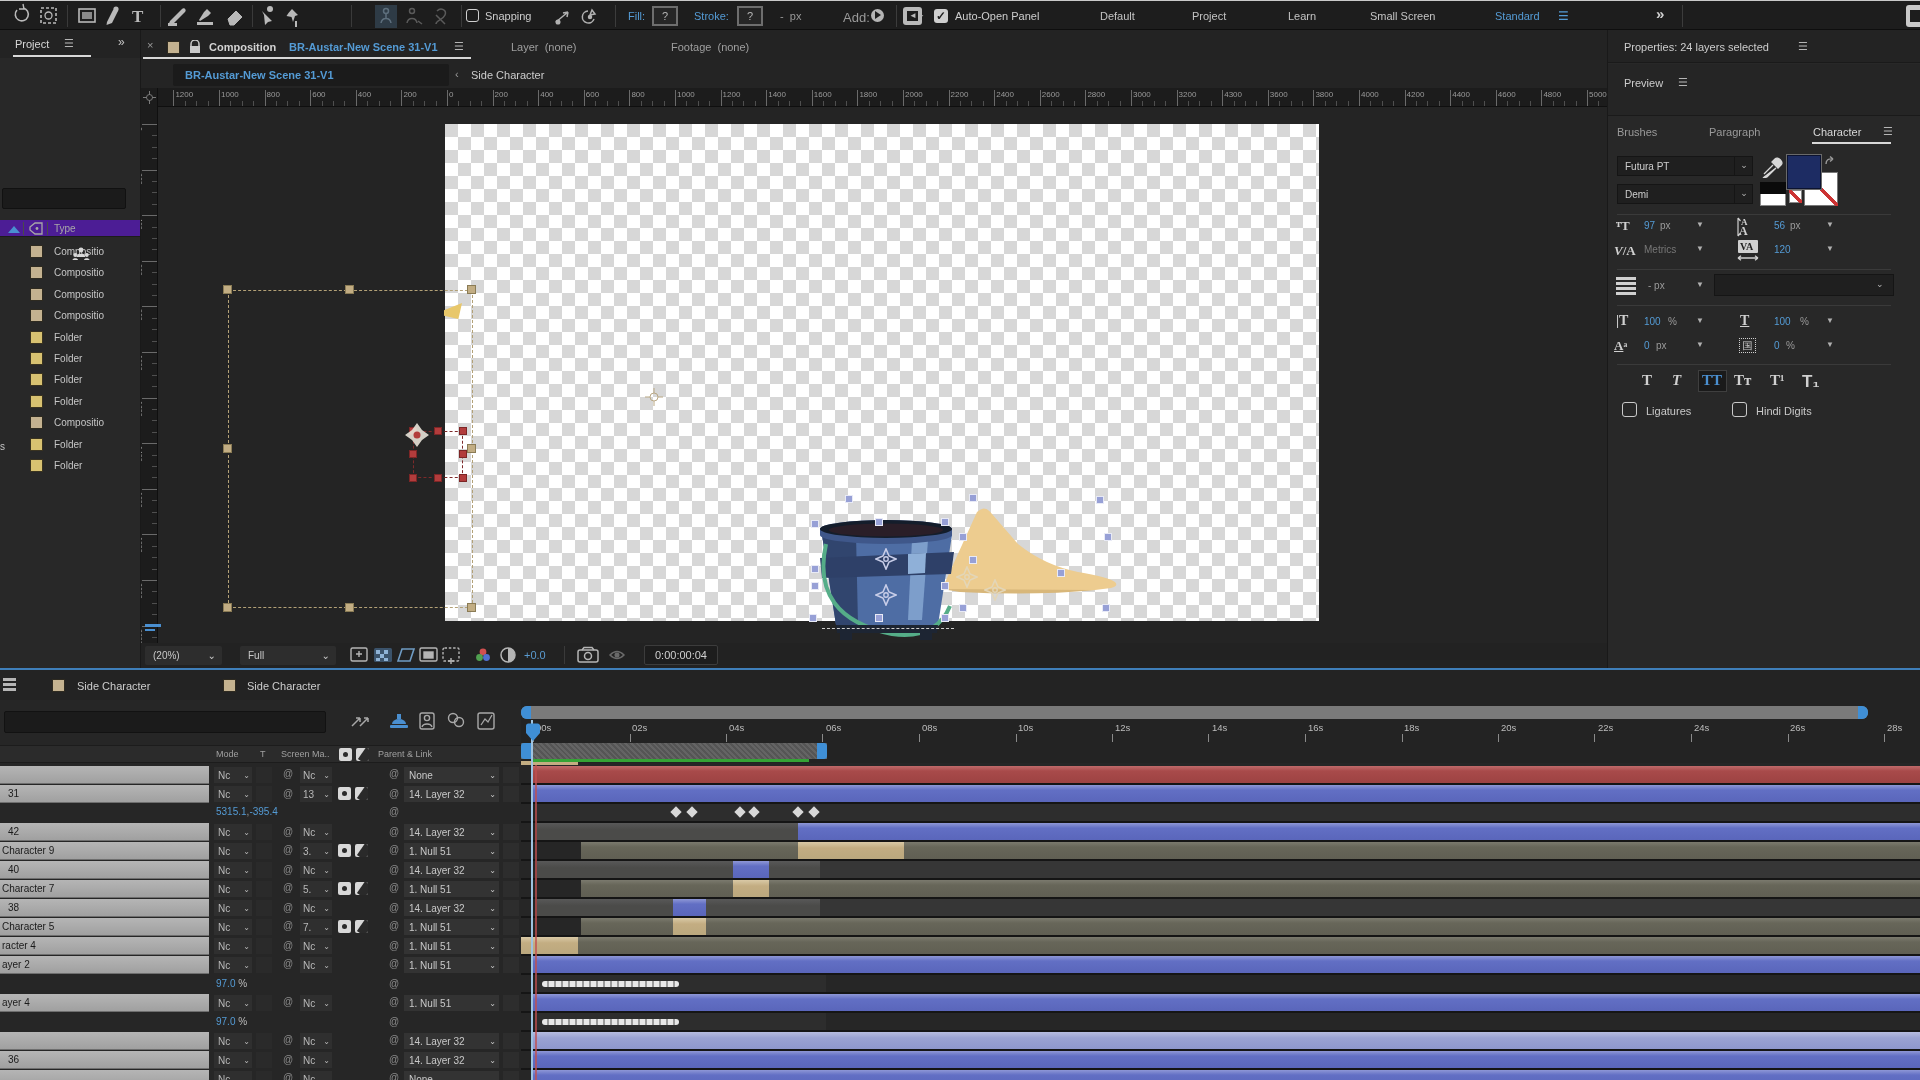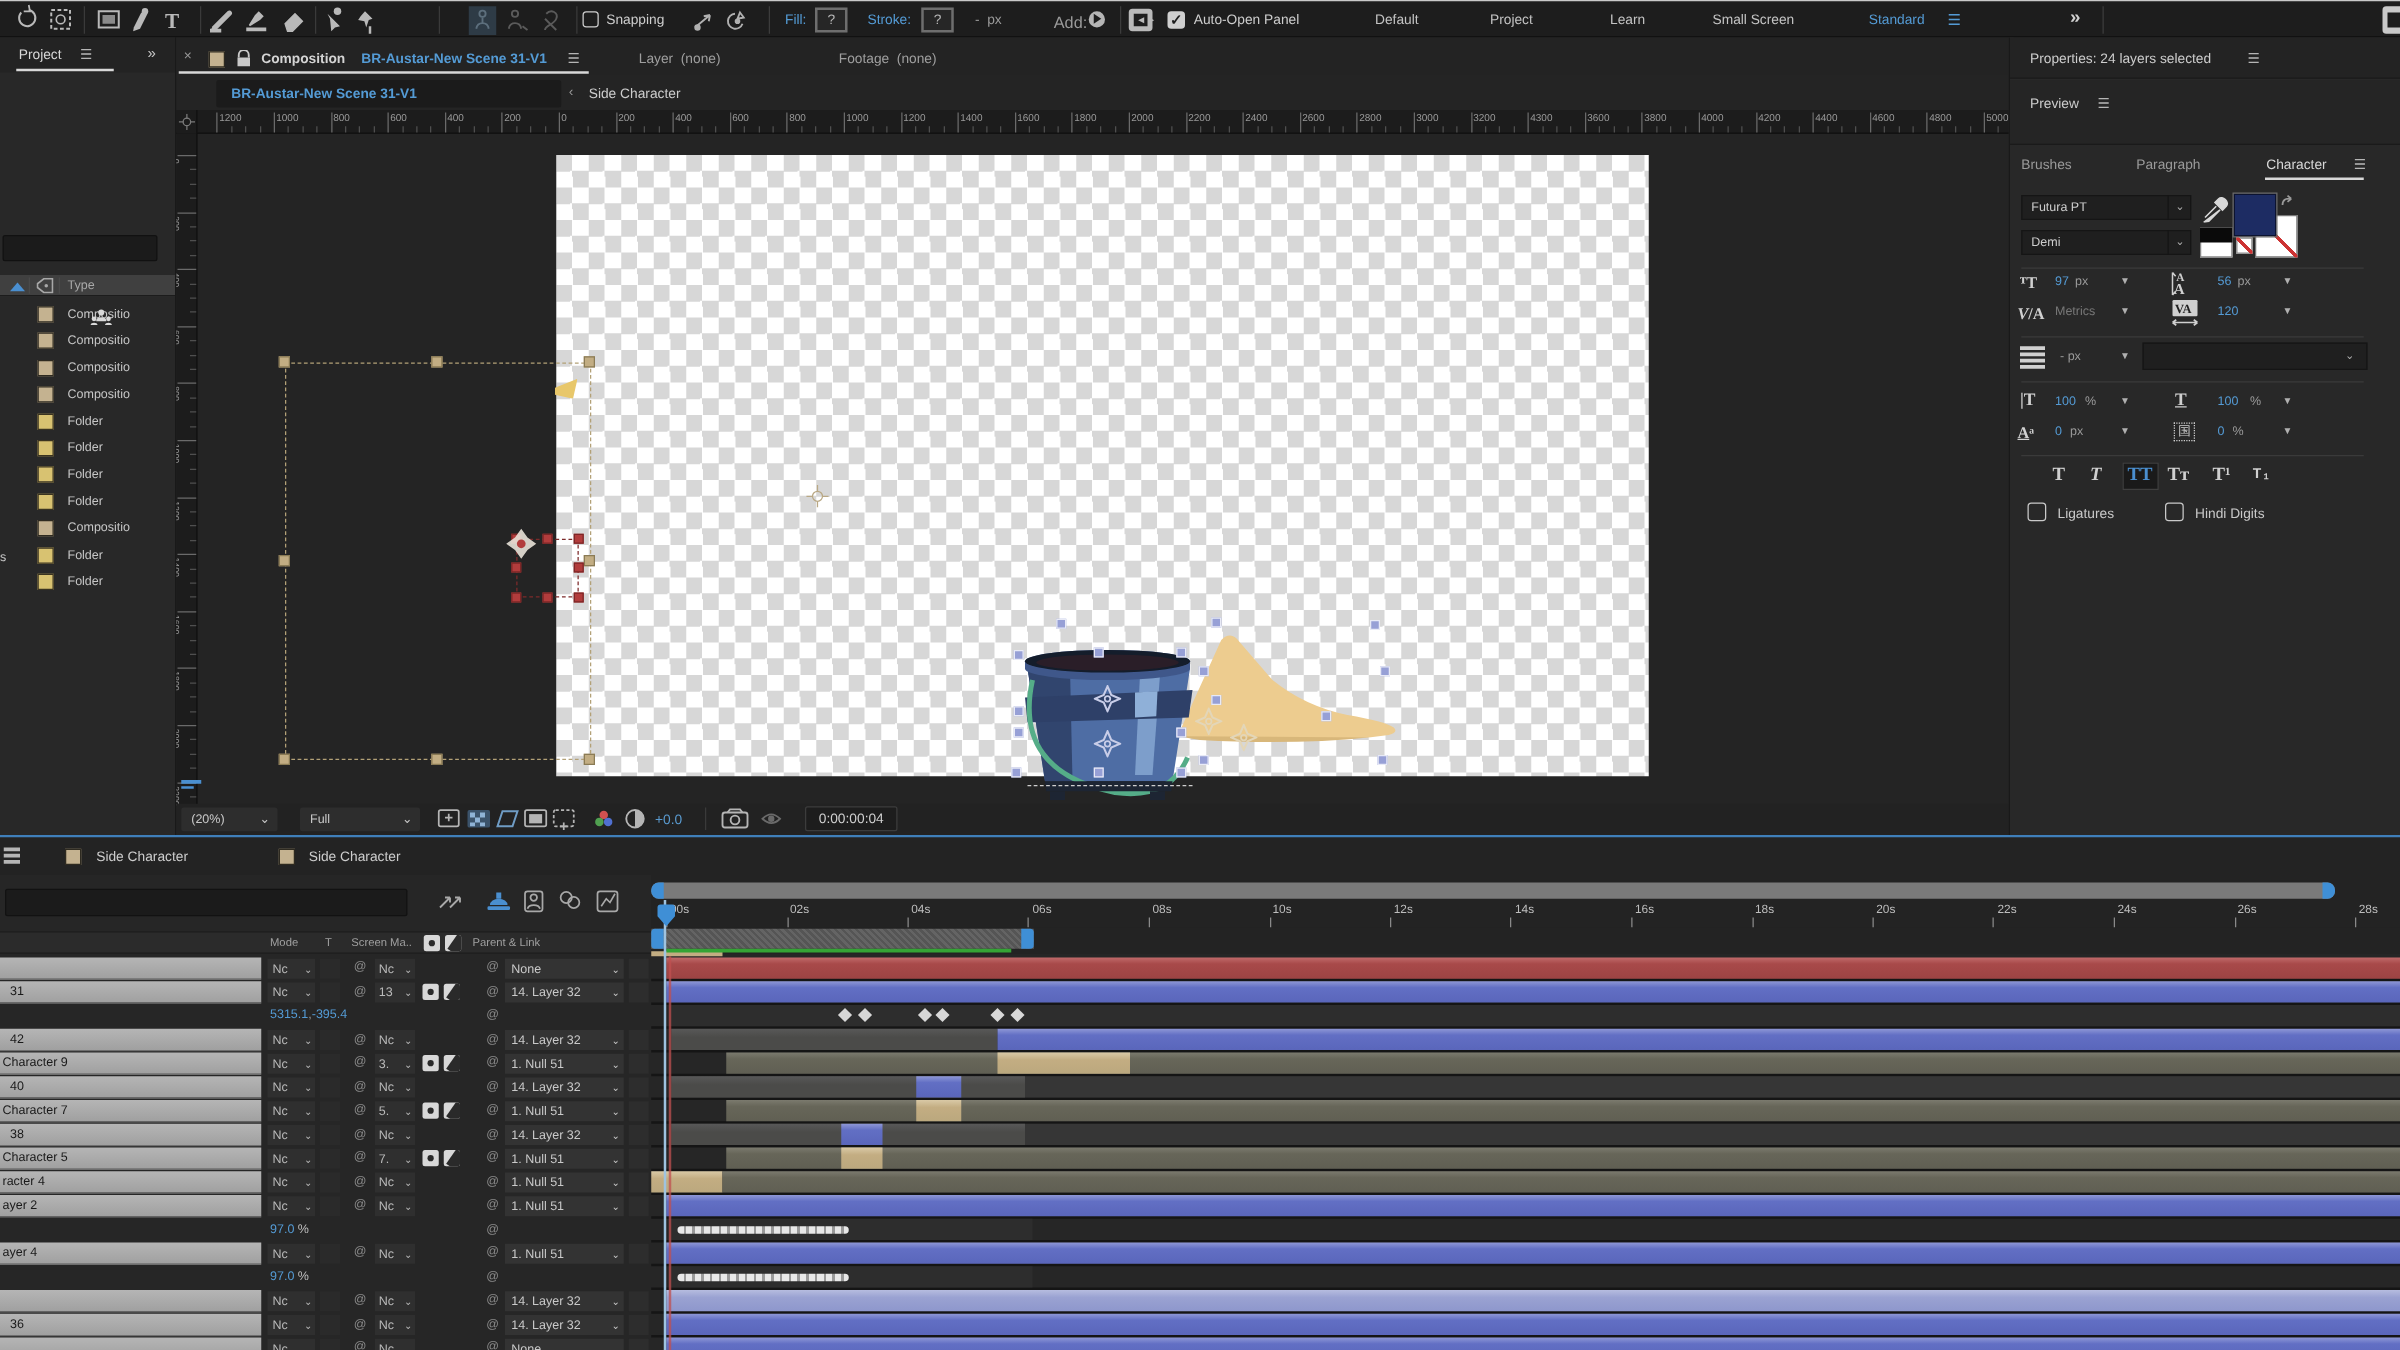--- a/index.html
+++ b/index.html
@@ -90,21 +90,21 @@
     <div class="ab" style="left:1906px;top:4px;width:14px;height:22px;background:#c9c9c9;border-radius:3px 0 0 3px"></div>
     <div class="ab" style="left:1910px;top:9px;width:10px;height:12px;background:#1d1d1d"></div>
   </div>
 <div class="ab" style="left:0;top:30px;width:140px;height:640px;background:#282828">
     <div class="ab" style="left:0;top:0;width:140px;height:28px;background:#232323"></div>
     <div class="tx" style="left:15px;top:8px;font-size:11px;color:#d8d8d8">Project</div>
     <div class="tx" style="left:64px;top:7px;font-size:11px;color:#b5b5b5">☰</div>
     <div class="tx" style="left:118px;top:5px;font-size:12px;color:#c3c3c3">»</div>
     <div class="ab" style="left:13px;top:25px;width:78px;height:2px;background:#d8d8d8"></div>
     <div class="ab" style="left:2px;top:158px;width:124px;height:21px;background:#1b1b1b;border:1px solid #111;border-radius:2px"></div>
-    <div class="ab" style="left:0;top:190px;width:140px;height:17px;background:#404040;border-bottom:1px solid #1c1c1c">
+    <div class="ab" style="left:0;top:190px;width:140px;height:17px;background:#4c1d95;border-bottom:1px solid #1c1c1c">
       <div class="ab" style="left:8px;top:6px;width:0;height:0;border-left:6px solid transparent;border-right:6px solid transparent;border-bottom:7px solid #4a8fd0"></div>
       <svg class="ab" style="left:29px;top:2px" width="14" height="13" viewBox="0 0 14 13">
         <path d="M1 5 L6 1 H13 V12 H6 L1 8 z" fill="none" stroke="#a8a8a8" stroke-width="1.3"></path>
         <circle cx="8" cy="6.5" r="1.4" fill="#a8a8a8"></circle>
       </svg>
       <div class="tx" style="left:54px;top:3px;color:#a8a8a8">Type</div>
       <div class="vline" style="left:23px;top:2px;height:13px;background:#4a4a4a"></div>
       <div class="vline" style="left:47px;top:2px;height:13px;background:#4a4a4a"></div>
     </div>
     <div class="ab" style="left:30px;top:215px;width:13px;height:13px;background:#c4b290;border:1px solid #2e2a20"></div>
@@ -594,21 +594,21 @@
     <div class="tx blue" style="left:166px;top:310px">0</div>
     <div class="tx" style="left:178px;top:310px;color:#9a9a9a">%</div>
     <div class="tx" style="left:218px;top:310px;color:#b0b0b0;font-size:8px">▼</div>
     <div class="ab" style="left:9px;top:334px;width:274px;height:1px;background:#3a3a3a"></div>
     <div class="tx" style="left:34px;top:342px;font-size:15px;font-weight:bold;color:#d0d0d0;font-family:'Liberation Serif'">T</div>
     <div class="tx" style="left:64px;top:342px;font-size:15px;font-weight:bold;font-style:italic;color:#d0d0d0;font-family:'Liberation Serif'">T</div>
     <div class="ab" style="left:90px;top:340px;width:29px;height:22px;background:#1a1a1a;border:1px solid #3f3f3f"></div>
     <div class="tx" style="left:94px;top:342px;font-size:15px;font-weight:bold;color:#4a8fd0;font-family:'Liberation Serif'">TT</div>
     <div class="tx" style="left:126px;top:342px;font-size:15px;font-weight:bold;color:#d0d0d0;font-family:'Liberation Serif'">Tт</div>
     <div class="tx" style="left:162px;top:342px;font-size:15px;font-weight:bold;color:#d0d0d0;font-family:'Liberation Serif'">T¹</div>
-    <div class="tx" style="left:194px;top:342px;font-size:12px;font-weight:bold;color:#d0d0d0;font-family:Liberation Mono, monospace">T₁</div>
+    <div class="tx" style="left:194px;top:342px;font-size:17px;font-weight:bold;color:#d0d0d0;font-family:Liberation Sans, sans-serif">T₁</div>
     <div class="ab" style="left:14px;top:372px;width:15px;height:15px;border:1.6px solid #c9c9c9;border-radius:3px"></div>
     <div class="tx" style="left:38px;top:375px;font-size:11px;color:#c9c9c9">Ligatures</div>
     <div class="ab" style="left:124px;top:372px;width:15px;height:15px;border:1.6px solid #c9c9c9;border-radius:3px"></div>
     <div class="tx" style="left:148px;top:375px;font-size:11px;color:#c9c9c9">Hindi Digits</div>
   </div>
 <div class="ab" style="left:0;top:668px;width:1920px;height:412px;background:#262626;border-top:2px solid #3f7fba">
     <div class="ab" style="left:0;top:0;width:1920px;height:30px;background:#232323"></div>
     <div class="ab" style="left:3px;top:8px;width:13px;height:2.5px;background:#b5b5b5;box-shadow:0 5px #b5b5b5,0 10px #b5b5b5"></div>
     <div class="ab" style="left:52px;top:9px;width:13px;height:13px;background:#c4b290;border:1px solid #2e2a20"></div>
     <div class="tx" style="left:77px;top:10px;font-size:11px;color:#cdcdcd">Side Character</div>

